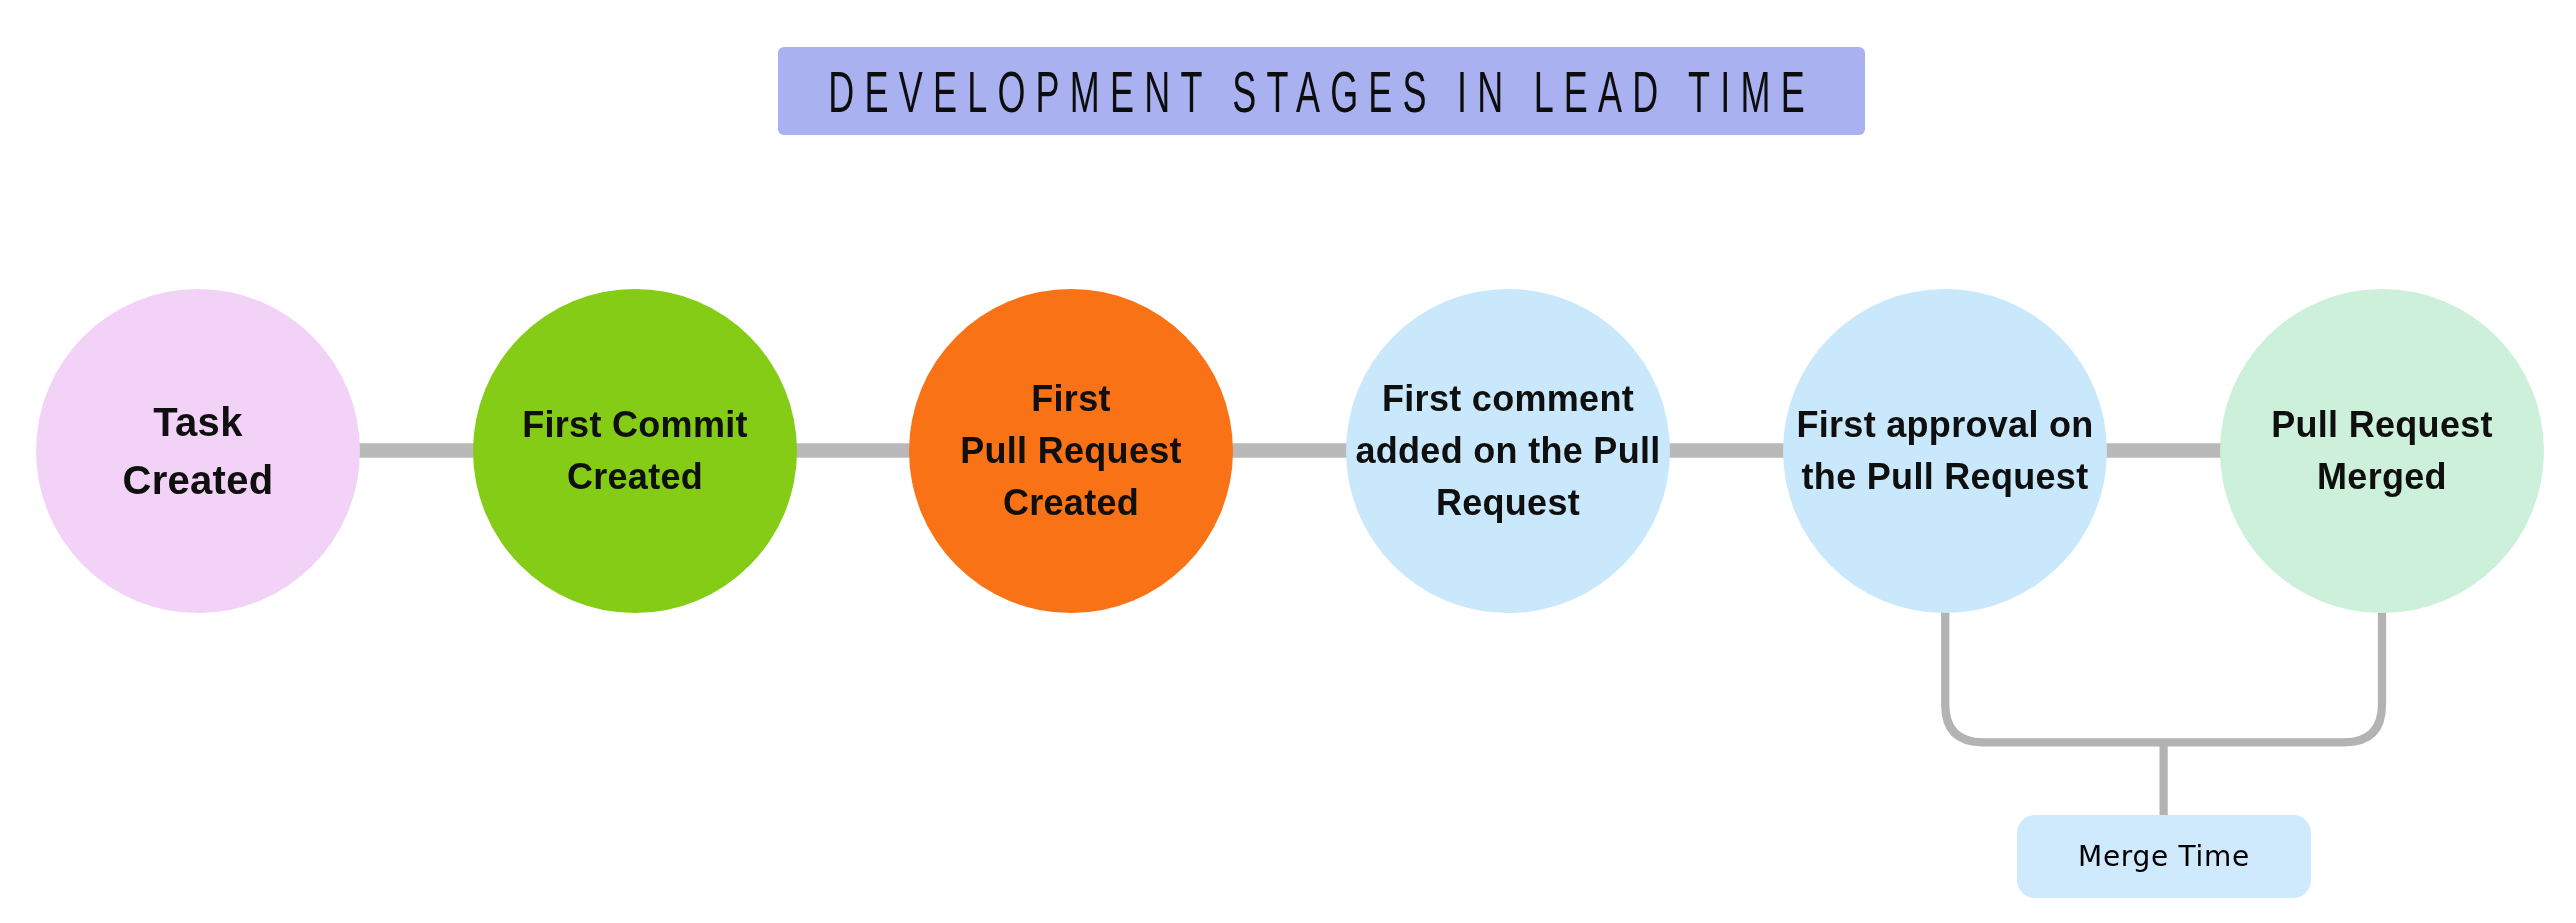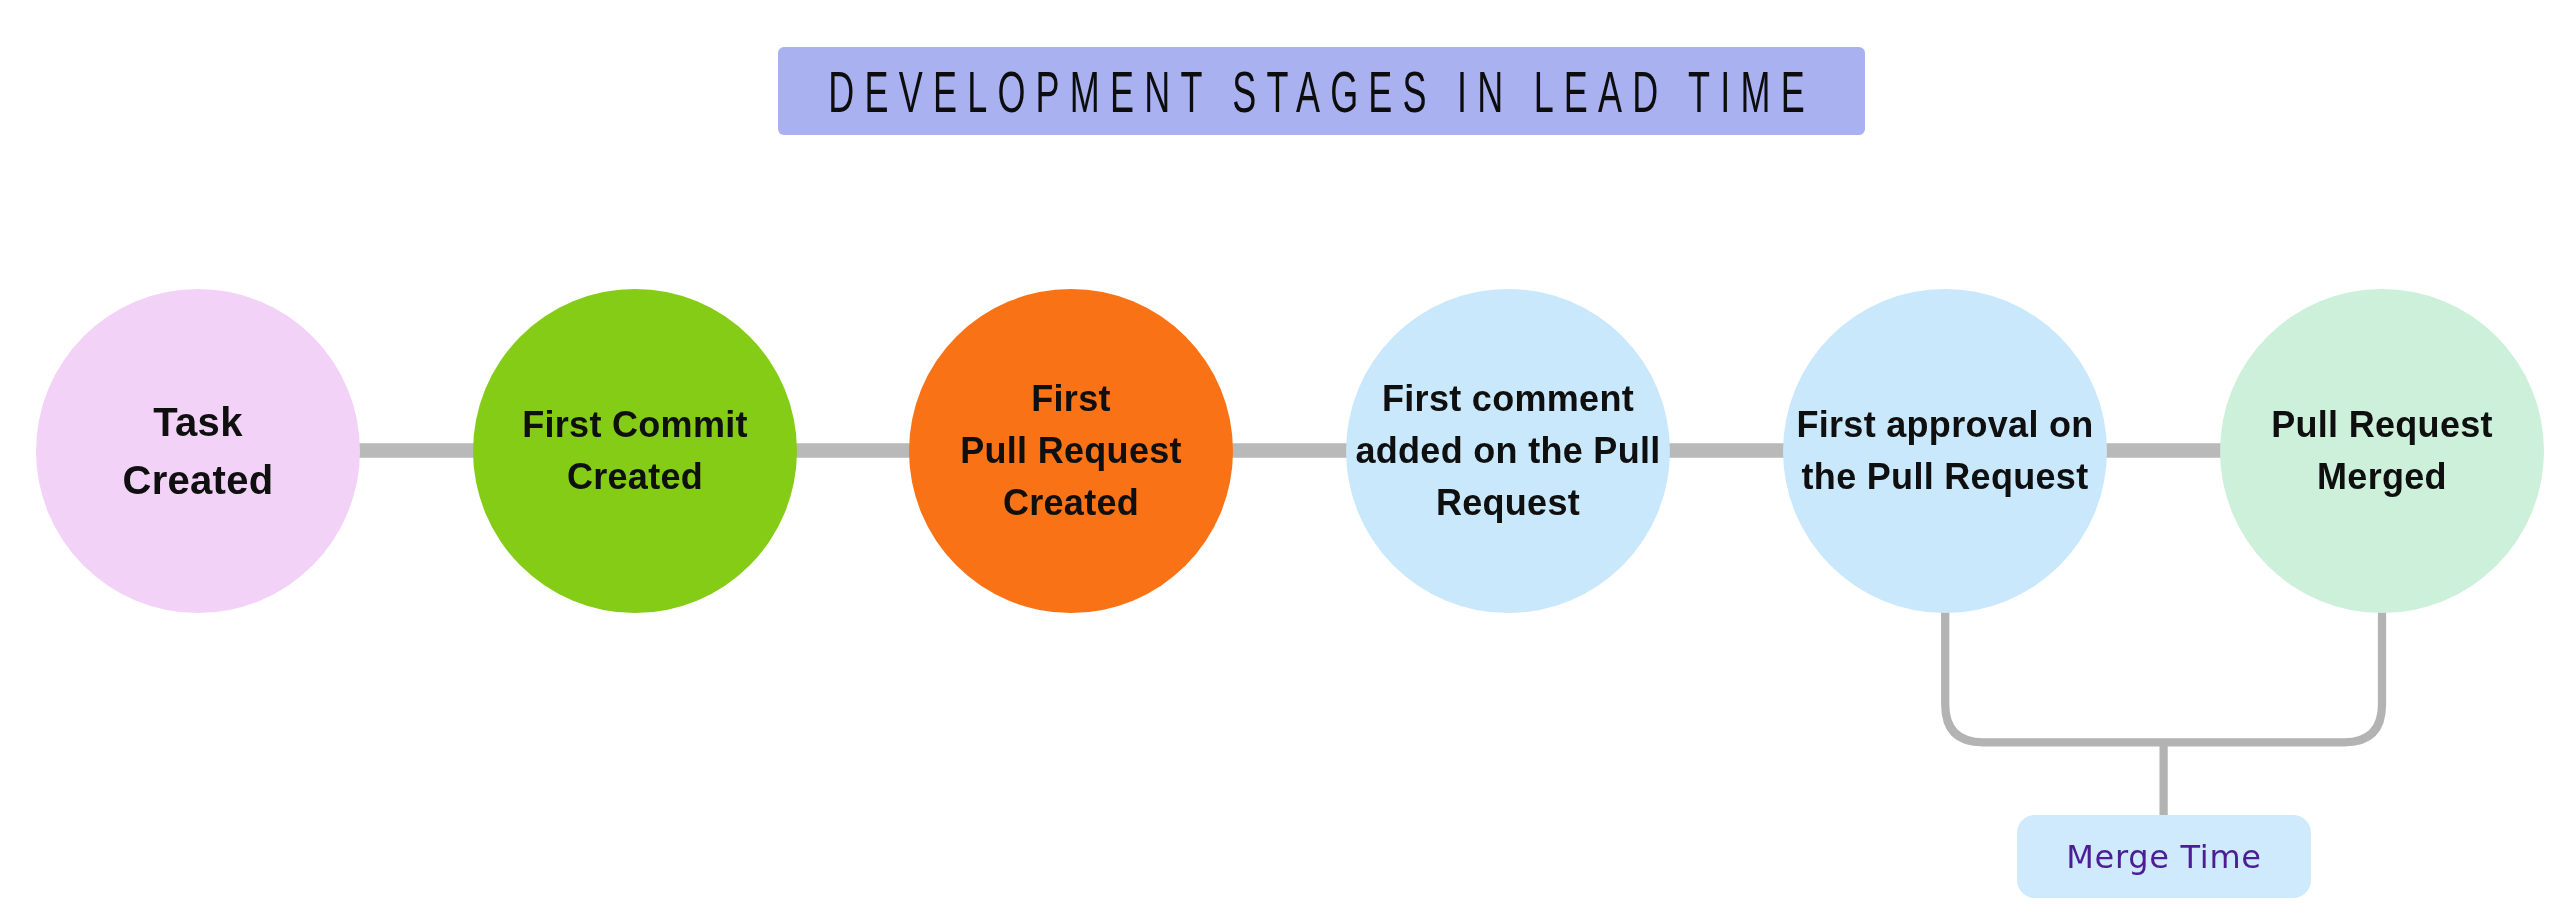--- a/index.html
+++ b/index.html
@@ -85,23 +85,23 @@
     width: 294px;
     height: 83px;
     border-radius: 18px;
     display: flex;
     align-items: center;
     justify-content: center;
     z-index: 2;
   }
   .merge-label {
     font-family: cursive, "DejaVu Sans", sans-serif;
-    font-size: 32px;
+    font-size: 28px;
     font-weight: 400;
-    color: #4c1d95;
+    color: #000000;
     letter-spacing: 0.7px;
     white-space: nowrap;
   }
 </style>
 </head>
 <body>
 
 <div class="canvas">
 
   <div class="title-box" style="background: rgb(169, 177, 241);">

